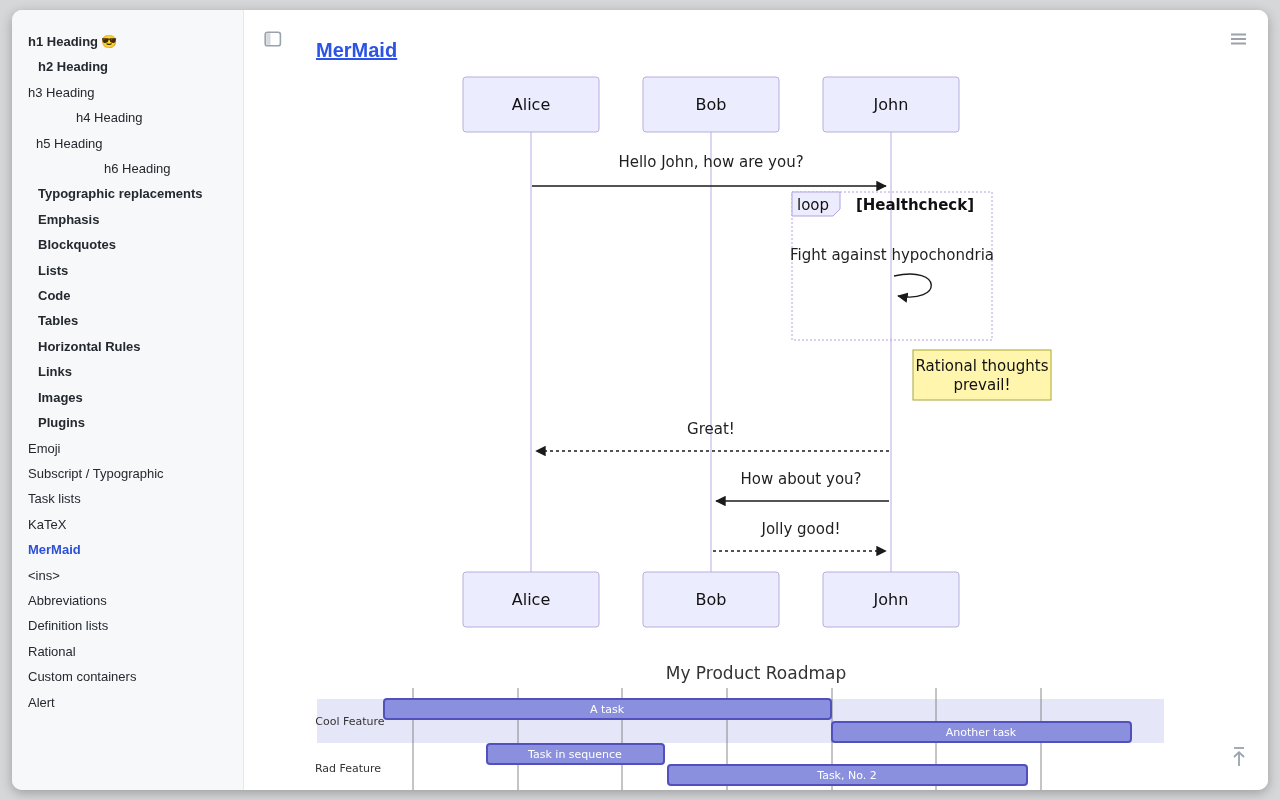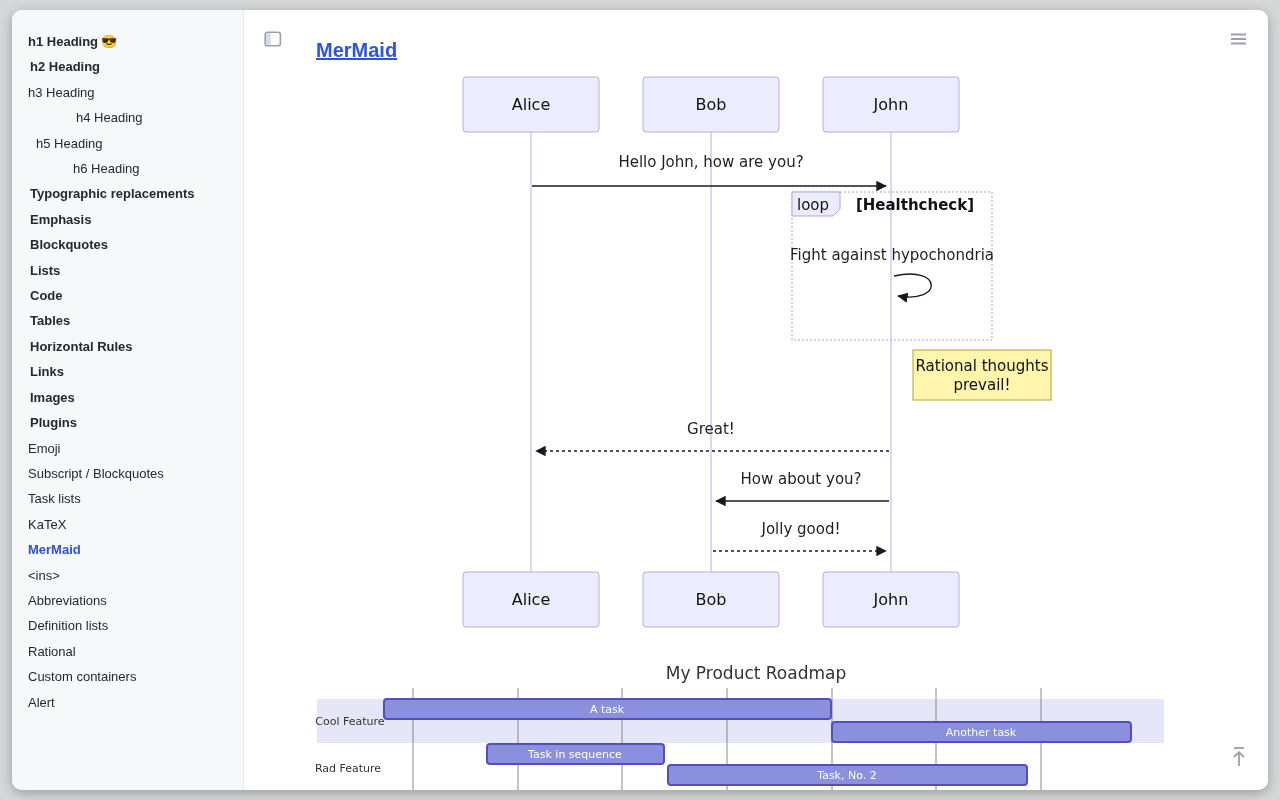--- a/index.html
+++ b/index.html
@@ -7,22 +7,22 @@
        font-family:"Liberation Sans",sans-serif;}
   .window{position:absolute;left:12px;top:10px;width:1256px;height:780px;background:#ffffff;
           border-radius:10px;box-shadow:0 3px 12px rgba(0,0,0,.28);overflow:hidden;display:flex;}
   
   .sidebar{width:232px;min-width:232px;background:#f7f8fa;border-right:1px solid #e7e8ea;
            box-sizing:border-box;overflow:hidden;}
   .sidebar ul{list-style:none;margin:0;padding:19px 0 0 0;}
   .sidebar li{line-height:25.4px;font-size:13px;color:#24292f;white-space:nowrap;cursor:pointer;}
   .sidebar li.b{font-weight:700;}
   .sidebar li.active{color:#2c50d8;font-weight:700;}
-  .i1{padding-left:16px}.i2{padding-left:18px}.i3{padding-left:16px}
-  .i4{padding-left:64px}.i5{padding-left:24px}.i6{padding-left:61px}
+  .i1{padding-left:16px}.i2{padding-left:26px}.i3{padding-left:16px}
+  .i4{padding-left:64px}.i5{padding-left:24px}.i6{padding-left:92px}
   
   .content{position:relative;flex:1;background:#fff;}
   .doc-title{position:absolute;left:72px;top:16px;font-size:20px;font-weight:700;color:#2d53e5;
              text-decoration:underline;cursor:pointer;}
   .icon-btn{position:absolute;cursor:pointer;background:none;border:none;padding:0;}
   #toggleBtn{left:20px;top:20px;width:18px;height:18px;}
   #menuBtn{left:986px;top:22px;width:17px;height:14px;}
   #scrollTopBtn{left:986px;top:736px;width:18px;height:22px;}
   .diagram-svg{position:absolute;left:0;top:0;}
   
@@ -62,21 +62,21 @@
       <li class="i2 b">Emphasis</li>
       <li class="i2 b">Blockquotes</li>
       <li class="i2 b">Lists</li>
       <li class="i2 b">Code</li>
       <li class="i2 b">Tables</li>
       <li class="i2 b">Horizontal Rules</li>
       <li class="i2 b">Links</li>
       <li class="i2 b">Images</li>
       <li class="i2 b">Plugins</li>
       <li class="i3">Emoji</li>
-      <li class="i3">Subscript / Blockquotes</li>
+      <li class="i3">Subscript / Typographic</li>
       <li class="i3">Task lists</li>
       <li class="i3">KaTeX</li>
       <li class="i3 active">MerMaid</li>
       <li class="i3">&lt;ins&gt;</li>
       <li class="i3">Abbreviations</li>
       <li class="i3">Definition lists</li>
       <li class="i3">Rational</li>
       <li class="i3">Custom containers</li>
       <li class="i3">Alert</li>
     </ul>

